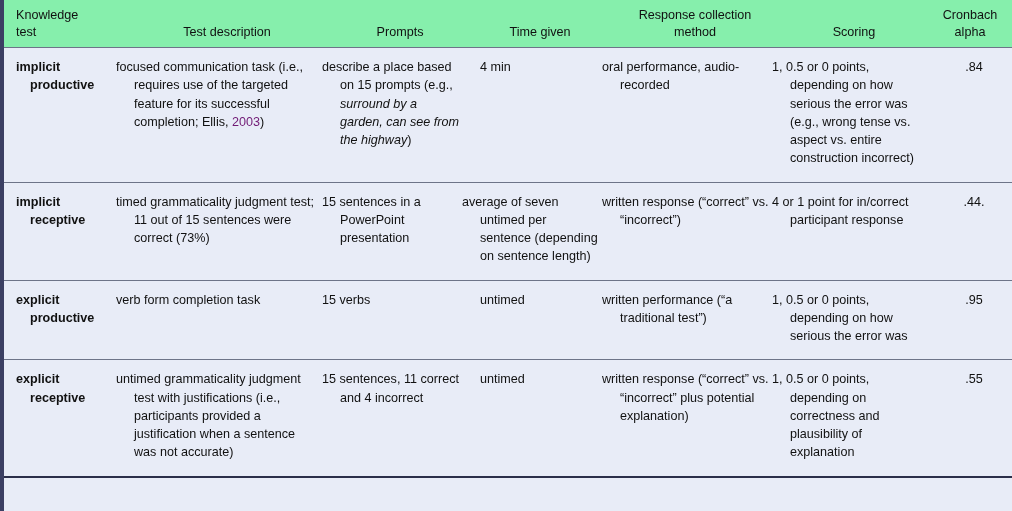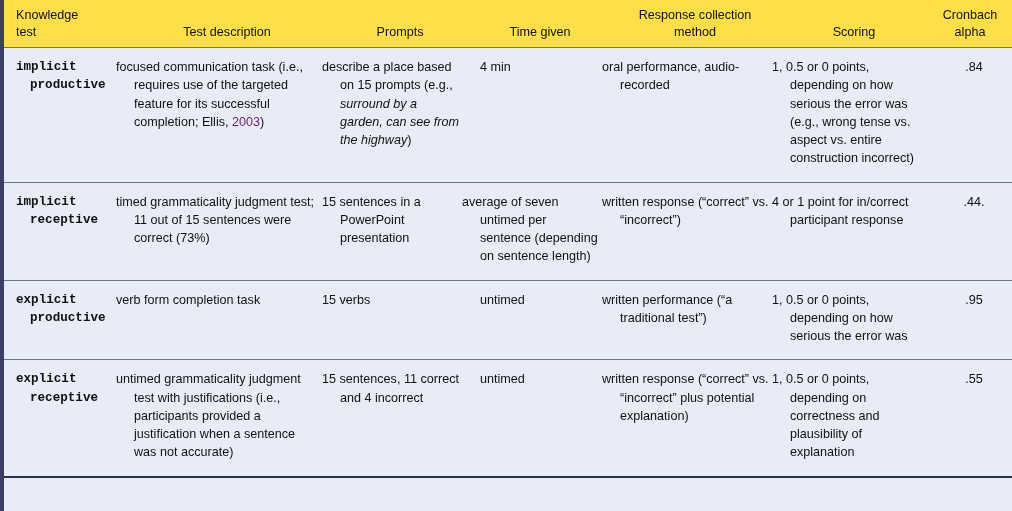--- a/index.html
+++ b/index.html
@@ -31,21 +31,21 @@
     width: 1012px;
     border-collapse: collapse;
     table-layout: fixed;
     font-size: 12.6px;
     color: #111111;
   }
   table.data-table thead tr {
     background: #ccd4e9;
   }
   table.data-table thead th {
-    background: #fde047;
+    background: #86efac;
     font-weight: normal;
     text-align: center;
     vertical-align: bottom;
     padding: 7px 10px 6px 10px;
     line-height: 1.35;
     border-bottom: 1.5px solid #6d7488;
     height: 38px;
     box-sizing: border-box;
     margin-top: 36px;
   }
@@ -63,21 +63,20 @@
   table.data-table tbody tr:last-child td {
     border-bottom: 2px solid #2b2f4a;
   }
   .cell-hang {
     padding-left: 18px;
     text-indent: -18px;
   }
   .cell-test {
     padding-left: 16px !important;
     font-weight: bold;
-    font-family: Liberation Mono, monospace;
   }
   .cell-test .line2 {
     display: block;
     padding-left: 14px;
   }
   .cell-alpha {
     text-align: center;
     padding-left: 18px !important;
   }
   .it {

